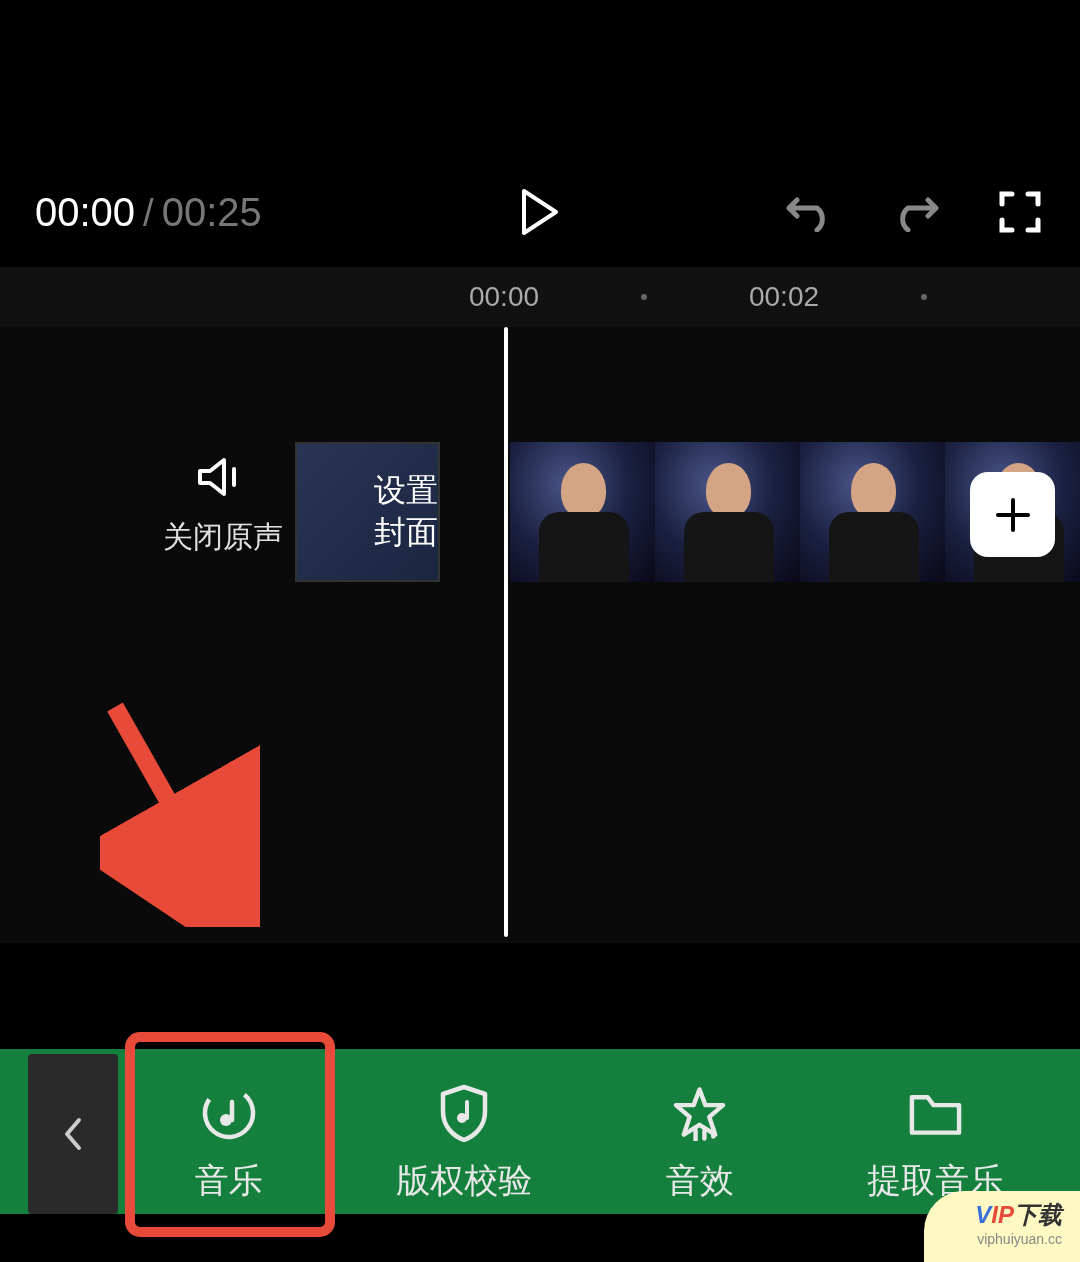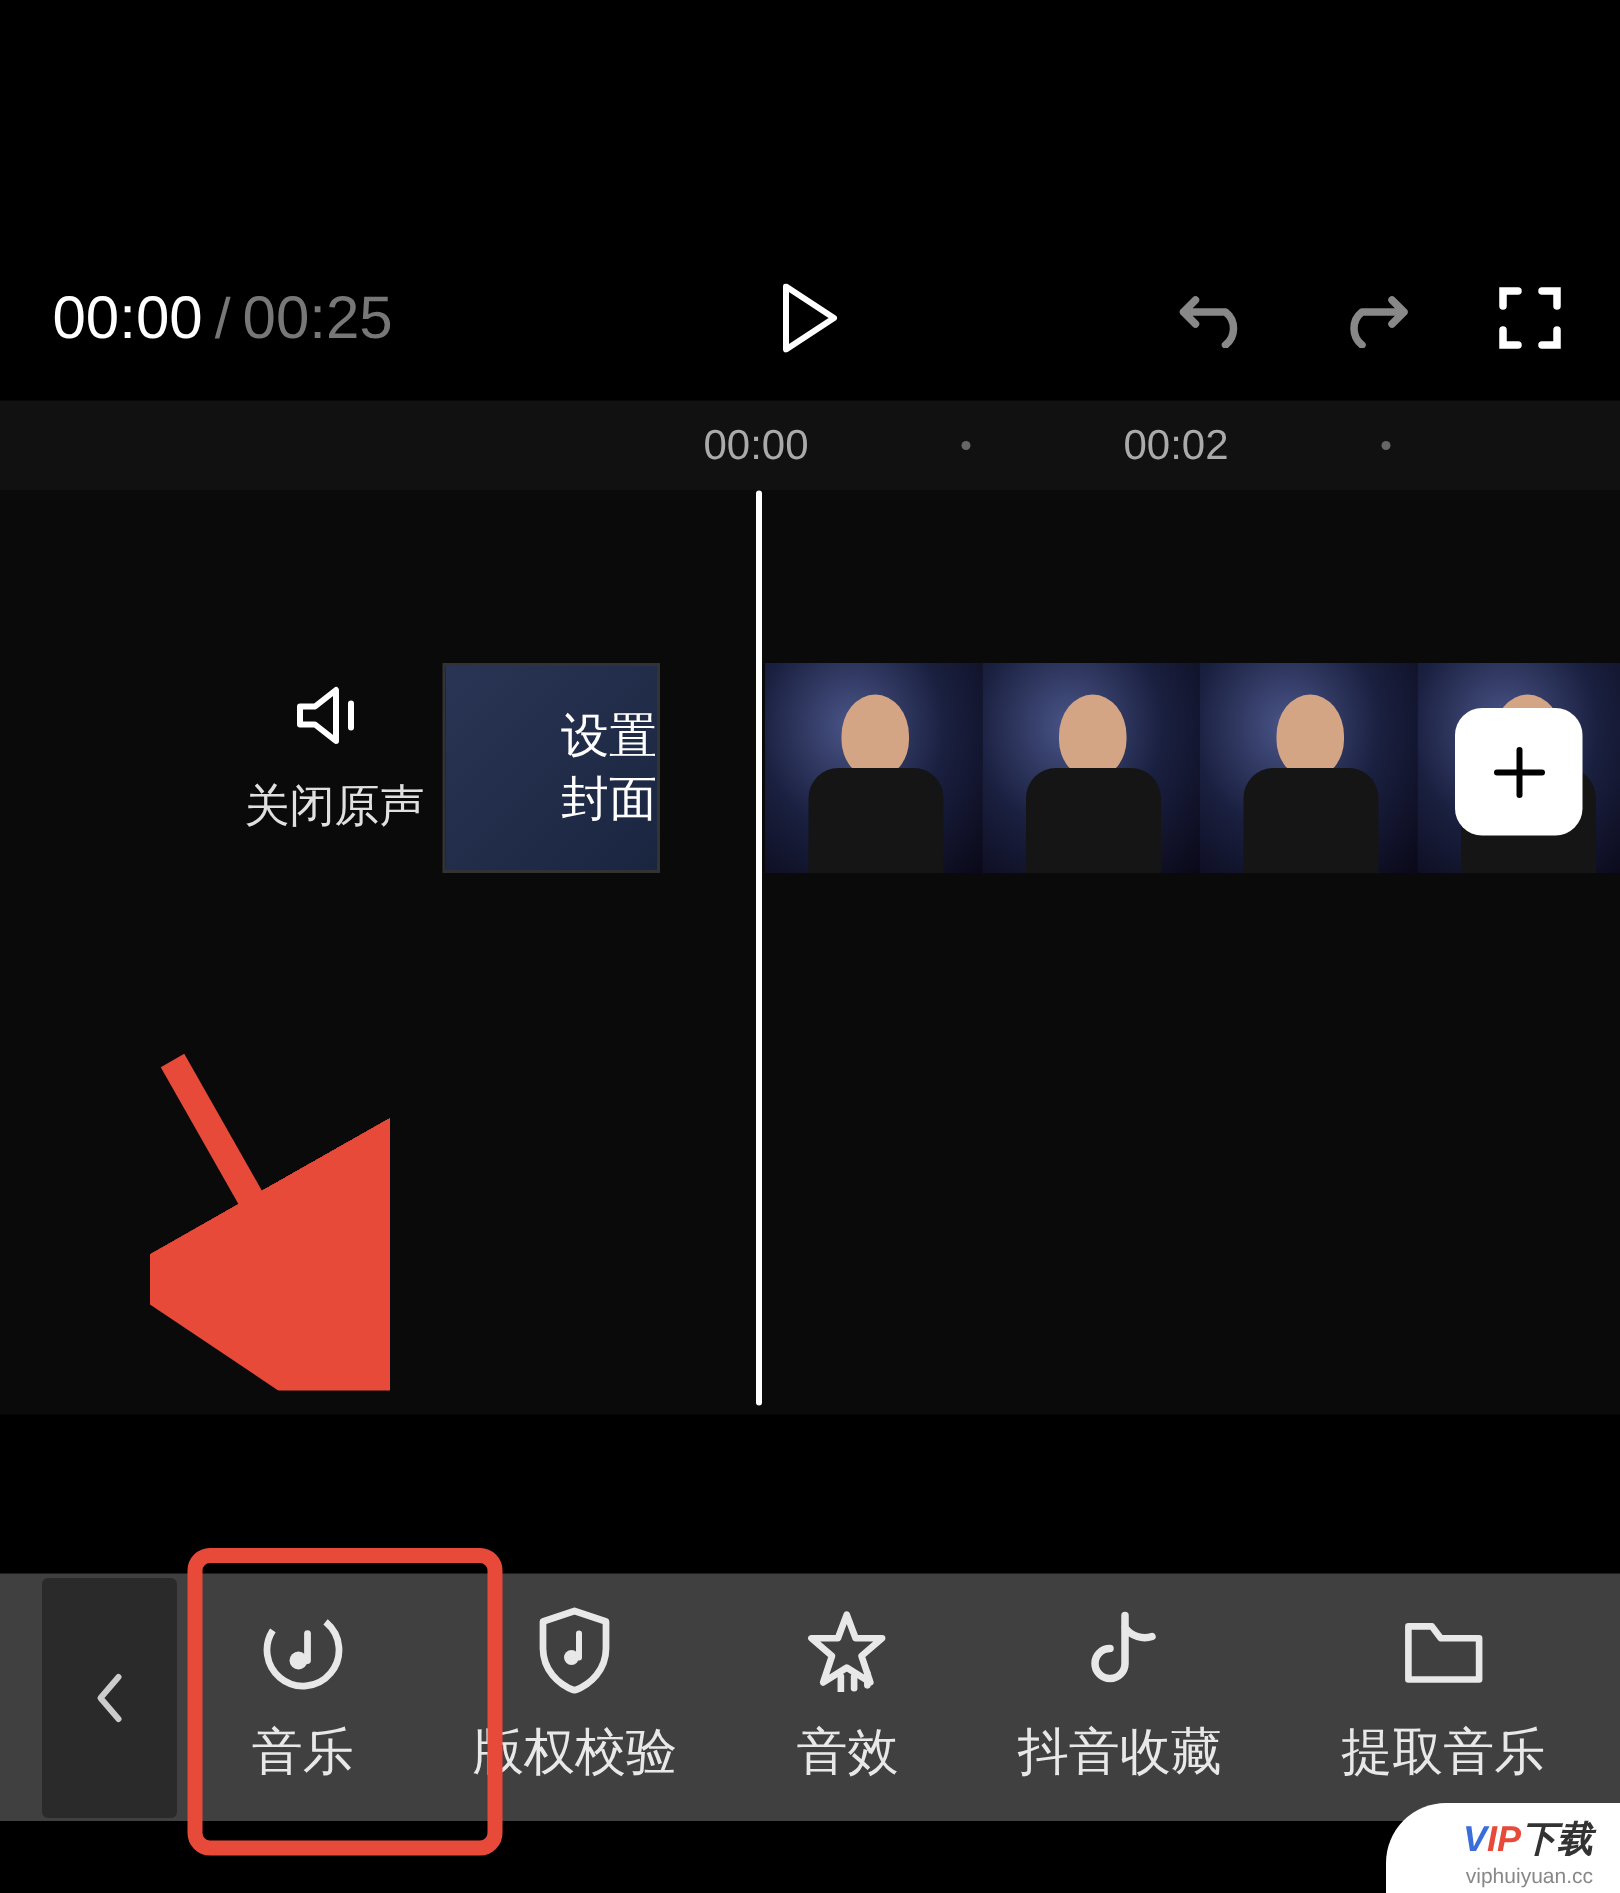--- a/index.html
+++ b/index.html
@@ -141,23 +141,23 @@
       left: 100px;
       top: 370px;
       z-index: 60;
     }
     .bottom-toolbar {
       position: absolute;
       bottom: 48px;
       left: 0;
       width: 100%;
       height: 165px;
-      background: #404040;
-      display: flex;
-      align-items: center;
+      background: #15803d;
+      display: flex;
+      align-items: flex-end;
     }
     .back-button {
       width: 90px; height: 160px;
       background: #2a2a2a;
       display: flex; align-items: center; justify-content: center;
       cursor: pointer;
       margin-left: 28px;
       border-radius: 4px;
     }
     .tool-items { flex: 1; display: flex; justify-content: space-around; padding: 0 10px; }
@@ -174,22 +174,22 @@
       bottom: 25px;
       width: 210px; height: 205px;
       border: 10px solid #e84a3a;
       border-radius: 15px;
       z-index: 70;
       pointer-events: none;
     }
     .watermark {
       position: absolute;
       right: 0; bottom: 0;
-      background: #ffffff;
-      padding: 8px 18px 4px 25px;
+      background: #fef9c3;
+      padding: 8px 18px 15px 25px;
       border-top-left-radius: 40px;
       z-index: 80;
       text-align: right;
     }
     .watermark .wm-title { font-weight: bold; font-size: 24px; font-style: italic; }
     .watermark .wm-title .v { color: #3a6edb; }
     .watermark .wm-title .i { color: #e84a3a; }
     .watermark .wm-title .p { color: #e84a3a; }
     .watermark .wm-title .dl { color: #333; }
     .watermark .wm-sub { font-size: 14px; color: #888; margin-left: 28px; }
@@ -304,28 +304,20 @@
           <path d="M28 4 L34 20 L52 20 L38 32 L44 50 L28 40 L12 50 L18 32 L4 20 L22 20 Z" fill="none" stroke="#e8e8e8" stroke-width="4.5" stroke-linejoin="round"></path>
           <line x1="24" y1="46" x2="24" y2="56" stroke="#e8e8e8" stroke-width="4.5" stroke-linecap="round"></line>
           <line x1="33" y1="46" x2="33" y2="54" stroke="#e8e8e8" stroke-width="4.5" stroke-linecap="round"></line>
           <line x1="42" y1="44" x2="42" y2="52" stroke="#e8e8e8" stroke-width="4.5" stroke-linecap="round"></line>
         </svg>
       </div>
       <span class="label">音效</span>
     </div>
     <div class="tool-item">
       <div class="tool-icon">
-        <svg viewBox="0 0 50 54" width="50" height="54">
-          <path d="M28 4 L28 36 A10 10 0 1 1 18 26 M28 12 C32 18 40 20 46 18" fill="none" stroke="#e8e8e8" stroke-width="5" stroke-linecap="round"></path>
-        </svg>
-      </div>
-      <span class="label">抖音收藏</span>
-    </div>
-    <div class="tool-item">
-      <div class="tool-icon">
         <svg viewBox="0 0 56 48" width="56" height="48">
           <path d="M4 8 L20 8 L26 16 L52 16 L52 44 L4 44 Z" fill="none" stroke="#e8e8e8" stroke-width="4.5" stroke-linejoin="round"></path>
         </svg>
       </div>
       <span class="label">提取音乐</span>
     </div>
   </div>
 </div>
 
 <div class="highlight-box"></div>

